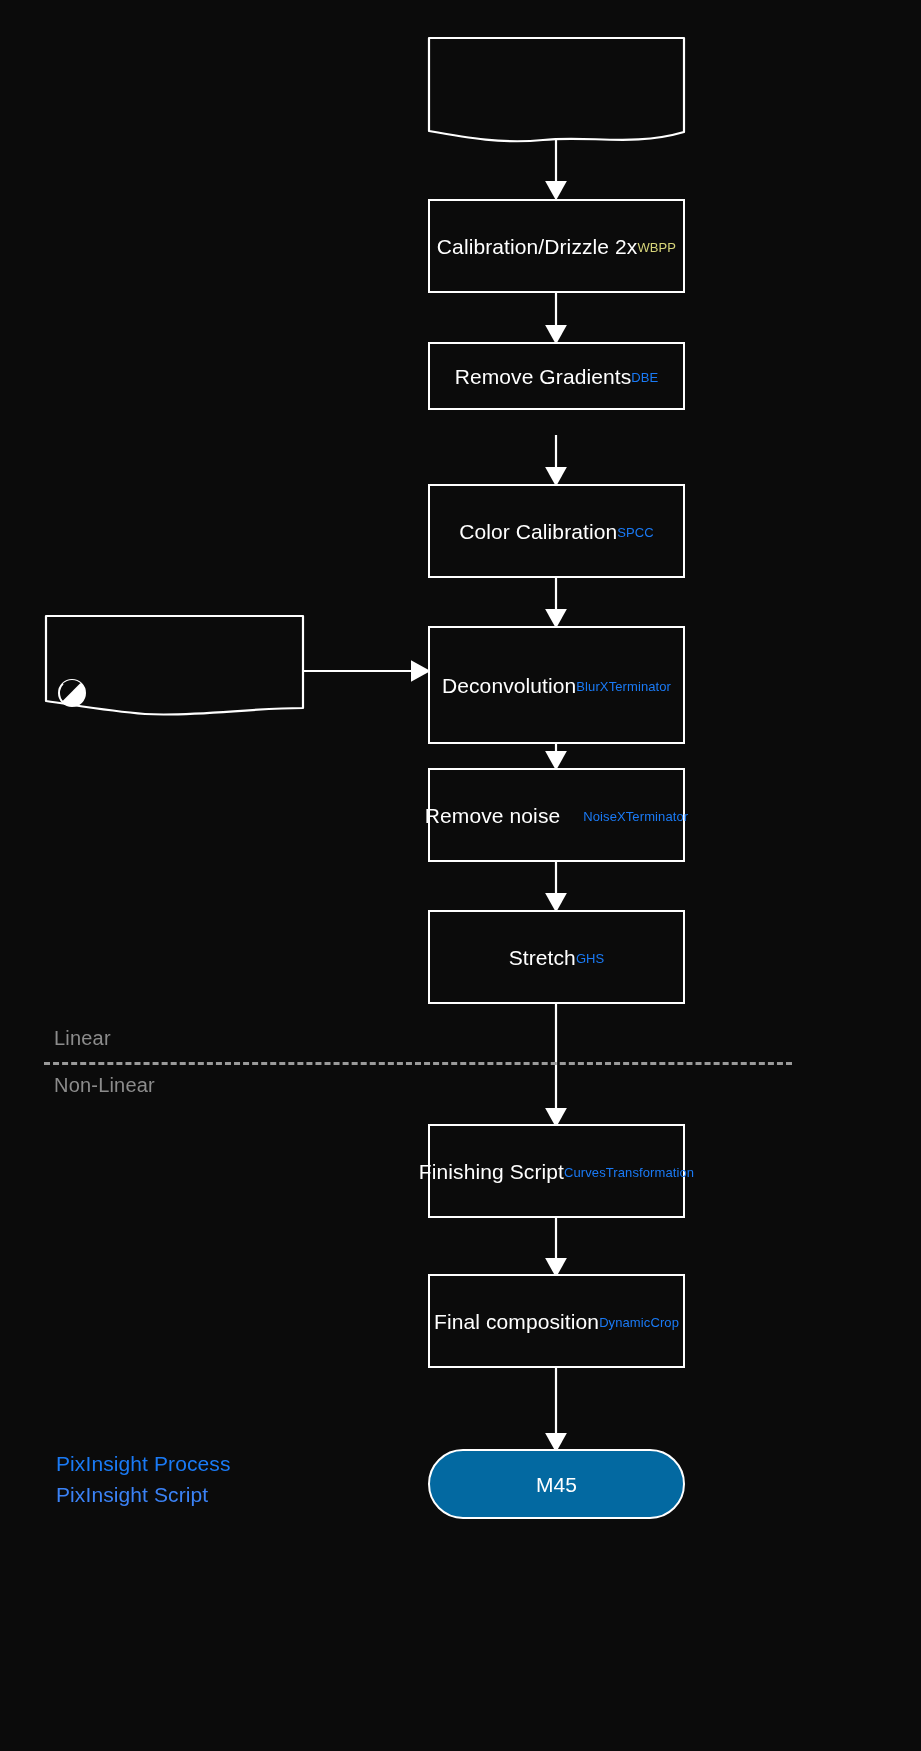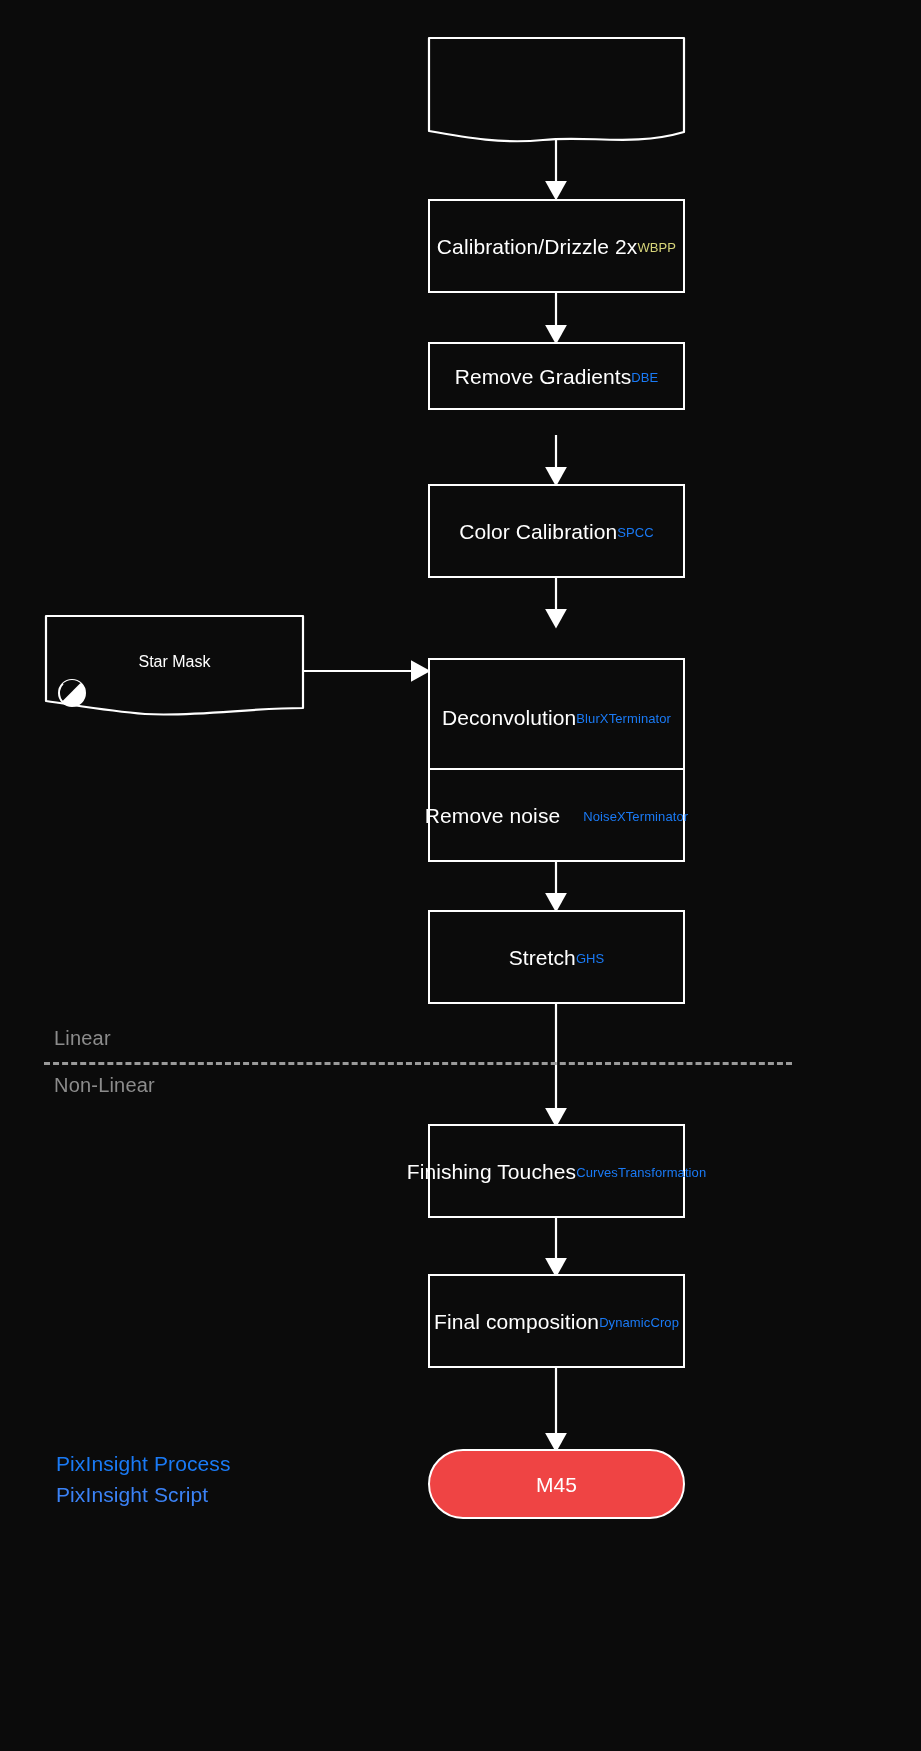--- a/index.html
+++ b/index.html
@@ -32,21 +32,21 @@
     color: #ffffff;
     text-align: center;
     z-index: 3;
   }
   .node.rect {
     border: 2px solid #ffffff;
     background: #0b0b0b;
   }
   .node.stadium {
     border: 2px solid #ffffff;
-    background: #ef4444;
+    background: #0369a1;
     border-radius: 999px;
   }
   .node .title {
     font-size: 21px;
     line-height: 27px;
     letter-spacing: 0.1px;
     color: #ffffff;
     white-space: nowrap;
   }
   .node .sub {
@@ -179,55 +179,52 @@
   <div class="title">Color Calibration</div>
   <div class="sub process">SPCC</div>
 </div>
 
 <div class="doc-node" id="node-star-mask" style="left:45px; top:615px; width:259px; height:104px;">
   <svg width="259" height="104" viewBox="0 0 259 104">
     <path d="M1,1 L258,1 L258,93
              C205,93 150,102 100,99
              C62,96 30,90 1,86 Z" fill="#0b0b0b" stroke="#ffffff" stroke-width="2.2" stroke-linejoin="round"></path>
   </svg>
-  <div class="doc-text" style="padding-top:38px;">
-    <div class="title">Star Mask</div>
-  </div>
 </div>
 
 <svg id="mask-icon" viewBox="0 0 30 30">
   <circle cx="15" cy="15" r="13" fill="#0b0b0b" stroke="#ffffff" stroke-width="2"></circle>
   <path d="M15,15 L24.2,5.8 A13,13 0 0 1 24.2,24.2 Z" fill="#ffffff"></path>
   <path d="M15,15 L24.2,5.8 A13,13 0 0 0 5.8,5.8 Z" fill="#0b0b0b"></path>
   <path d="M5.8,24.2 L24.2,5.8" stroke="#ffffff" stroke-width="2"></path>
   <path d="M15,15 L24.2,5.8 A13,13 0 0 1 24.2,24.2 L15,15 Z" fill="#ffffff"></path>
   <path d="M24.2,5.8 A13,13 0 0 1 5.8,24.2 L24.2,5.8 Z" fill="#ffffff"></path>
 </svg>
 
-<div class="node rect" id="node-deconvolution" style="left:428px; top:626px; width:257px; height:118px;margin-top:32px;">
+<div class="node rect" id="node-deconvolution" style="left:428px; top:626px; width:257px; height:118px;">
   <div class="title">Deconvolution</div>
   <div class="sub process">BlurXTerminator</div>
 </div>
 
 <div class="node rect" id="node-noise" style="left:428px; top:768px; width:257px; height:94px;gap:23px;">
   <div class="title">Remove noise</div>
   <div class="sub process">NoiseXTerminator</div>
 </div>
 
 <div class="node rect" id="node-stretch" style="left:428px; top:910px; width:257px; height:94px;">
   <div class="title">Stretch</div>
   <div class="sub process">GHS</div>
 </div>
 
 <div id="divider-line"></div>
 <div class="divider-label" id="divider-label-linear">Linear</div>
 <div class="divider-label" id="divider-label-nonlinear">Non-Linear</div>
 
 <div class="node rect" id="node-finishing" style="left:428px; top:1124px; width:257px; height:94px;">
-  <div class="title">Finishing Touches</div>
+  <div class="title">Finishing Script</div>
   <div class="sub process">CurvesTransformation</div>
 </div>
 
 <div class="node rect" id="node-final" style="left:428px; top:1274px; width:257px; height:94px;">
   <div class="title">Final composition</div>
   <div class="sub process">DynamicCrop</div>
 </div>
 
 <div class="node stadium" id="node-result" style="left:428px; top:1449px; width:257px; height:70px;">
   <div class="title">M45</div>

